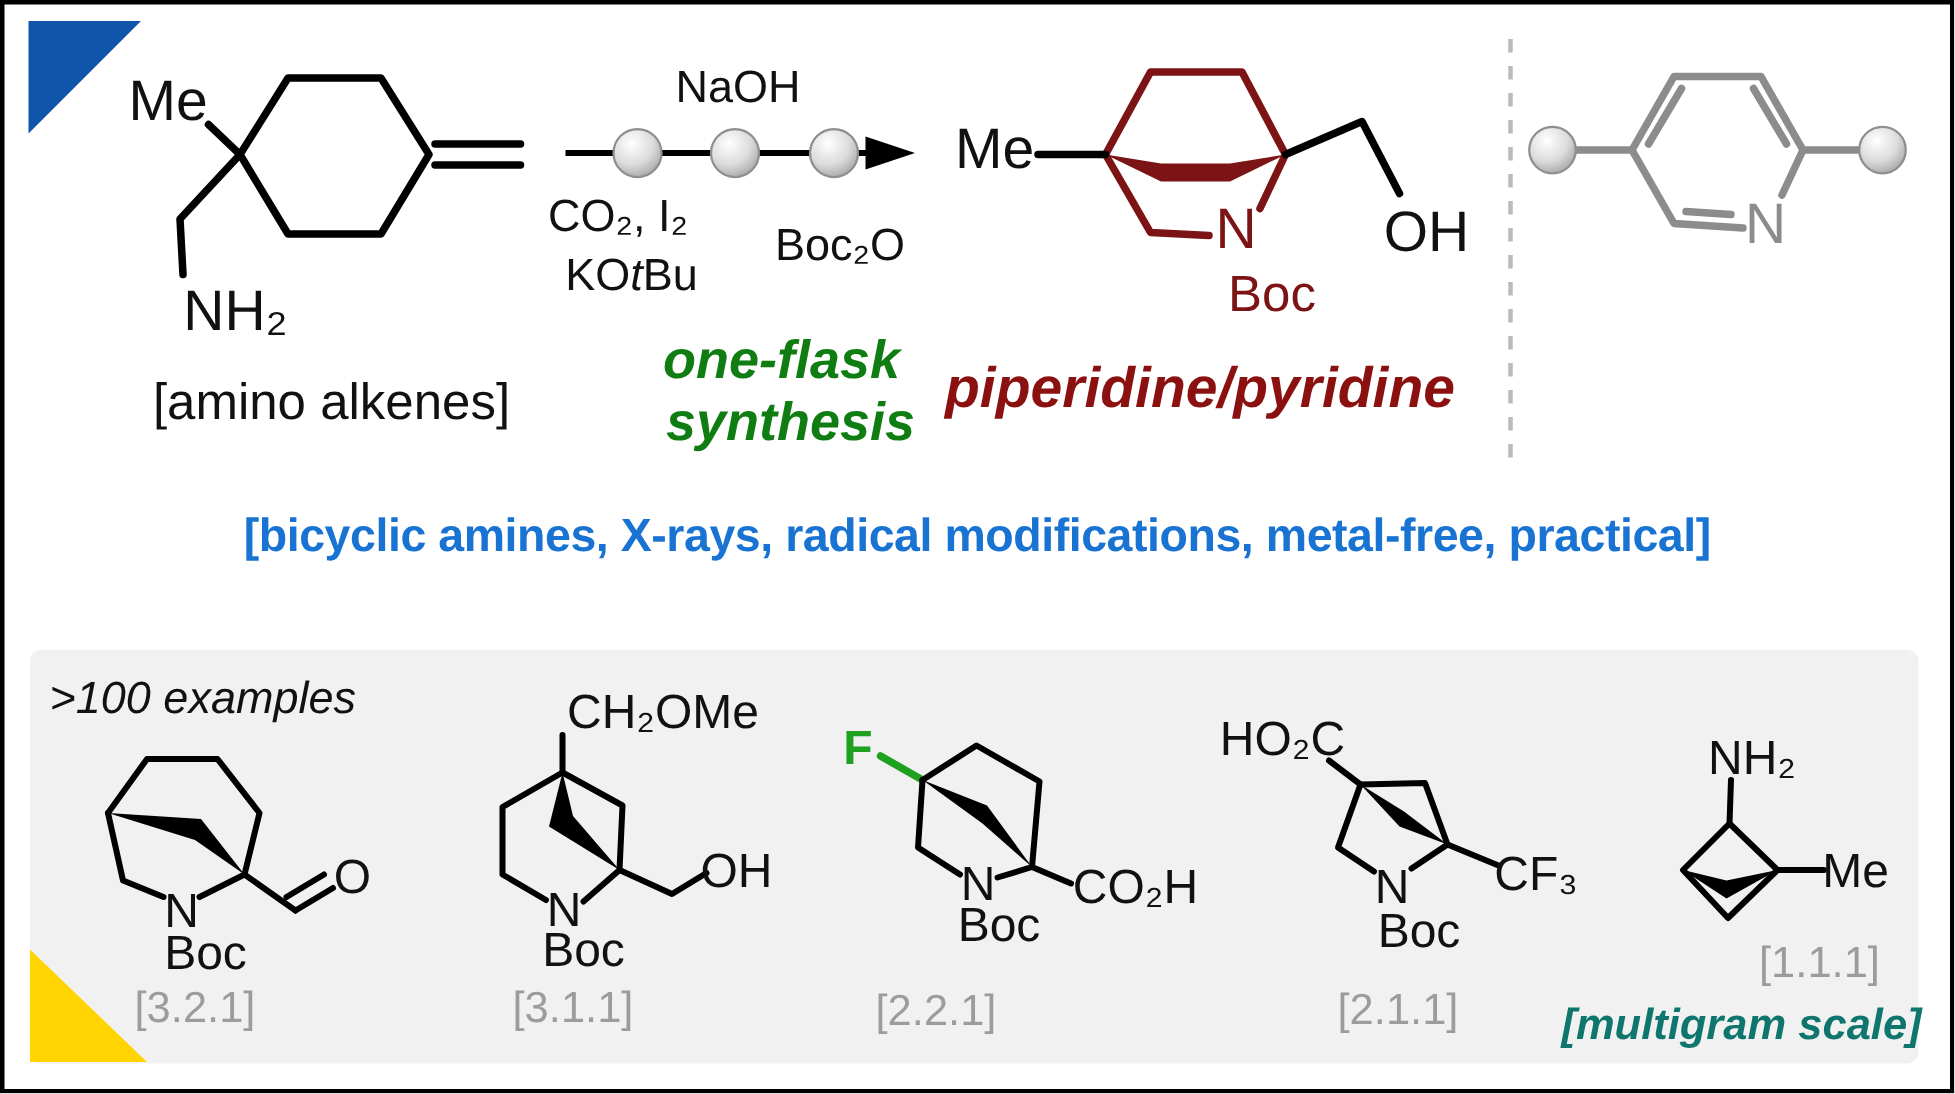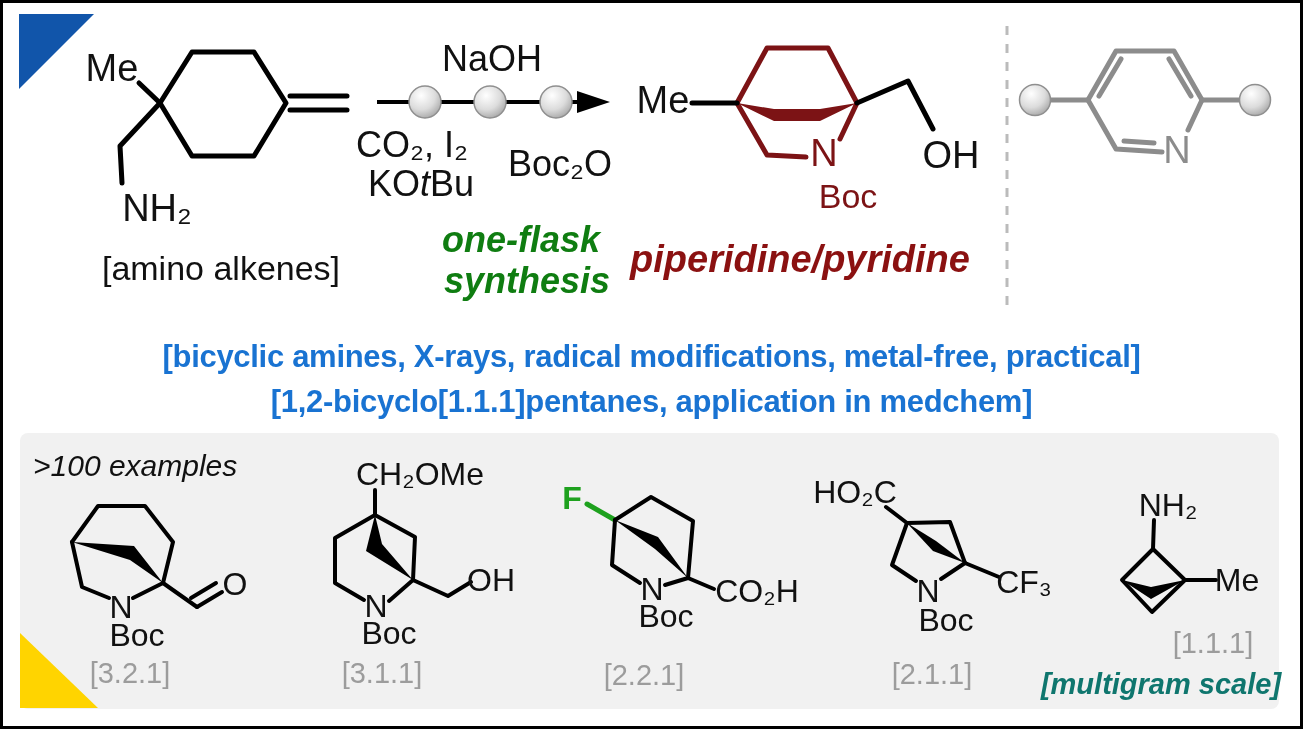--- a/index.html
+++ b/index.html
@@ -3,21 +3,21 @@
 <meta charset="utf-8">
 <style>
   html,body{margin:0;padding:0;background:#fff;}
   #page{position:relative;width:1303px;height:729px;background:#ffffff;overflow:hidden;
         font-family:"Liberation Sans","DejaVu Sans",sans-serif;color:#111;}
   #frame{position:absolute;inset:0;border:3px solid #000;pointer-events:none;}
   svg.art{position:absolute;left:0;top:0;}
   .lbl{position:absolute;transform:translate(-50%,-50%);white-space:nowrap;line-height:1;}
   .atom-lg{font-size:38px;}
   .atom{font-size:32px;}
-  .reagent{font-size:36px;}
+  .reagent{font-size:30px;}
   .caption{font-size:34px;}
   .note-green{font-size:36px;font-weight:bold;font-style:italic;color:#0f7d11;margin-left:36px;}
   .note-red{font-size:38px;font-weight:bold;font-style:italic;color:#8b1111;}
   .red{color:#7c1315;}
   .gray{color:#8c8c8c;}
   .gray-label{color:#9c9c9c;font-size:29px;}
   .pyr-cap{font-size:33px;}
   .blue-line{position:absolute;left:0;width:100%;text-align:center;font-size:31px;font-weight:bold;
              color:#1973d2;transform:translateY(-50%);letter-spacing:-0.3px;}
   .hdr-italic{font-style:italic;font-size:30px;transform:translateY(-50%);}
@@ -140,40 +140,39 @@
   <span class="lbl atom-lg" style="left:663px;top:100px">Me</span>
   <span class="lbl atom-lg red" style="left:824px;top:153px">N</span>
   <span class="lbl caption red" style="left:848px;top:196px">Boc</span>
   <span class="lbl atom-lg" style="left:951px;top:155px">OH</span>
 
   <span class="lbl note-red" style="left:800px;top:259px">piperidine/pyridine</span>
 
   <span class="lbl atom-lg gray" style="left:1177px;top:150px">N</span>
 
   <div class="blue-line" style="top:357px">[bicyclic amines, X-rays, radical modifications, metal-free, practical]</div>
-  <div class="blue-line" style="top:402px">[1,2-bicyclo[1.1.1]pentanes, application in medchem]</div>
 
   <span class="lbl hdr-italic" style="left:33px;top:466px;transform:translateY(-50%)">&gt;100 examples</span>
 
   <span class="lbl atom" style="left:121px;top:607px">N</span>
   <span class="lbl atom" style="left:137px;top:635px">Boc</span>
   <span class="lbl atom" style="left:235px;top:584px">O</span>
   <span class="lbl gray-label" style="left:130px;top:673px">[3.2.1]</span>
 
-  <span class="lbl atom" style="left:420px;top:474px">CH₂OMe</span>
+  <span class="lbl atom" style="left:442px;top:474px">CH₂OMe</span>
   <span class="lbl atom" style="left:491px;top:580px">OH</span>
   <span class="lbl atom" style="left:376px;top:606px">N</span>
   <span class="lbl atom" style="left:389px;top:633px">Boc</span>
   <span class="lbl gray-label" style="left:382px;top:673px">[3.1.1]</span>
 
   <span class="lbl atom fluoro" style="left:572px;top:498px">F</span>
   <span class="lbl atom" style="left:652px;top:589px">N</span>
   <span class="lbl atom" style="left:666px;top:616px">Boc</span>
   <span class="lbl atom" style="left:757px;top:591px">CO₂H</span>
-  <span class="lbl gray-label" style="left:644px;top:675px">[2.2.1]</span>
+  <span class="lbl gray-label" style="left:624px;top:675px">[2.2.1]</span>
 
   <span class="lbl atom" style="left:855px;top:492px">HO₂C</span>
   <span class="lbl atom" style="left:928px;top:591px">N</span>
   <span class="lbl atom" style="left:946px;top:620px">Boc</span>
   <span class="lbl atom" style="left:1024px;top:582px">CF₃</span>
   <span class="lbl gray-label" style="left:932px;top:674px">[2.1.1]</span>
 
   <span class="lbl atom" style="left:1168px;top:505px">NH₂</span>
   <span class="lbl atom" style="left:1237px;top:580px">Me</span>
   <span class="lbl gray-label" style="left:1213px;top:643px">[1.1.1]</span>

